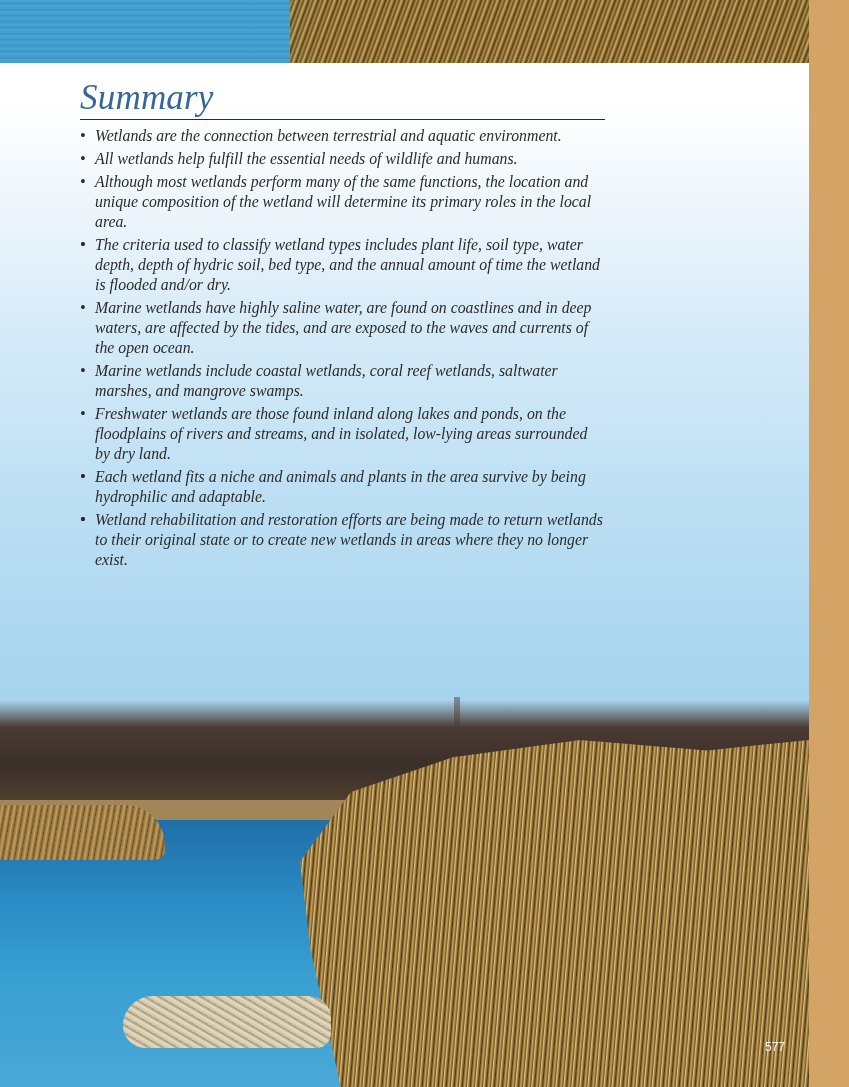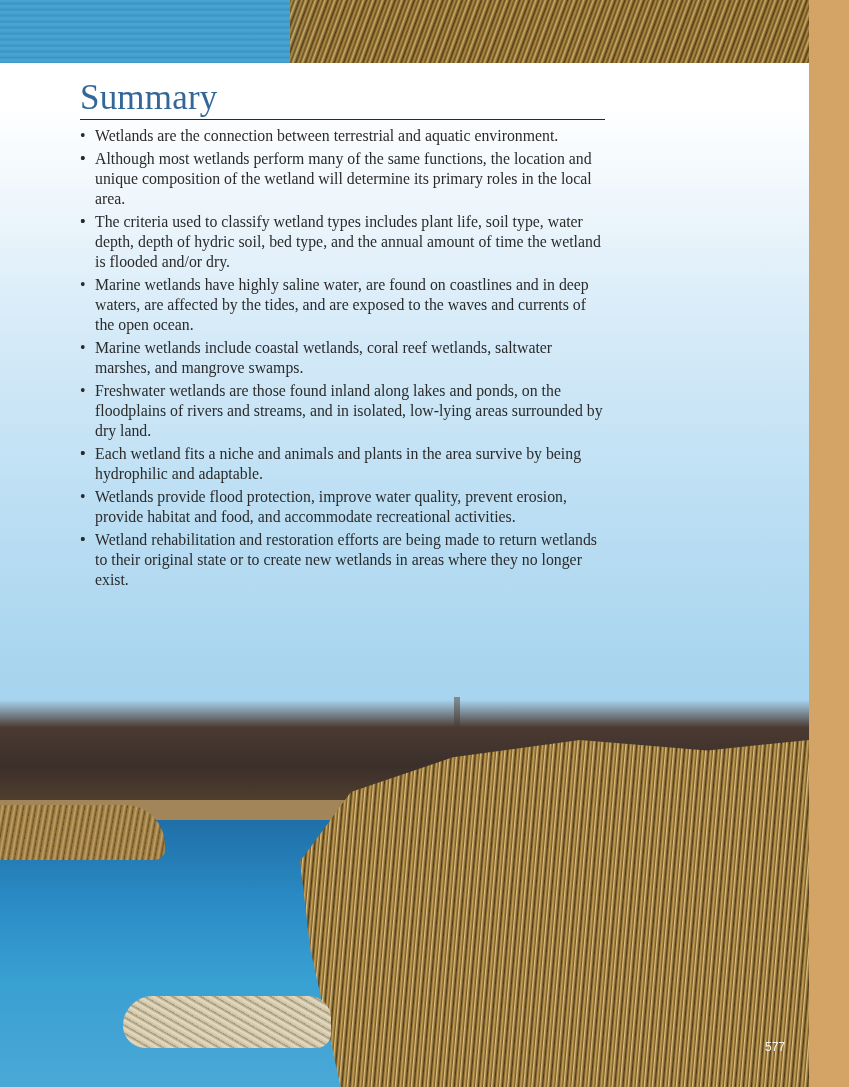--- a/index.html
+++ b/index.html
@@ -23,21 +23,21 @@
     background: linear-gradient(180deg, #1f6fa8 0%, #2a8bc4 30%, #39a0d2 60%, #4aa8d6 100%); }
   .island { position:absolute; left:0; top:805px; width:165px; height:55px; border-radius:0 40px 10px 0;
     background: repeating-linear-gradient(100deg, #8a6a30 0px, #c2a064 3px, #6a4f22 6px); }
   .reeds { position:absolute; left:300px; top:740px; width:509px; height:347px;
     background: repeating-linear-gradient(95deg, #5e4519 0px, #c9a45a 2px, #7a5a26 4px, #e0c07c 5px, #4a3410 8px);
     clip-path: polygon(10% 15%, 30% 5%, 55% 0%, 80% 3%, 100% 0%, 100% 100%, 8% 100%, 2% 60%, 0% 35%); }
   .rock { position:absolute; left:123px; top:996px; width:208px; height:52px; border-radius:40px 30px 20px 30px;
     background: repeating-linear-gradient(30deg, #cbbf9f 0px, #e5dcc3 4px, #9c8f72 7px); }
   .pylon { position:absolute; left:454px; top:697px; width:6px; height:46px; background:#6a6a6a; opacity:.7; }
   
-  .content { position:absolute; left:80px; top:78px; width:526px; }
+  .content { position:absolute; left:80px; top:78px; width:526px;font-style:italic; }
   .title { font-family:"Liberation Serif", serif; font-size:35px; color:#336699; margin:0; line-height:40px; letter-spacing:0.2px; font-weight:normal; }
   .rule { height:1px; background:#2a2a2a; margin-top:1px; width:525px; }
   ul.bullets { list-style:none; margin:6px 0 0 0; padding:0; }
   ul.bullets li { position:relative; padding-left:15px; font-family:"Liberation Serif", serif; font-size:15.8px; line-height:20px; color:#2b2b2b; margin-bottom:3px; }
   ul.bullets li .dot { position:absolute; left:0; top:0; }
   .page-number { position:absolute; left:765px; top:1040px; font-family:Liberation Sans, sans-serif; font-size:12px; color:#ffffff; opacity:.9; }
 </style>
 </head>
 <body>
 
@@ -54,30 +54,30 @@
     <div class="island" style="top:742px;"></div>
     <div class="reeds" style="top:677px;"></div>
     <div class="rock" style="top:933px;"></div>
   </div>
 
   <div class="content">
     <h1 class="title">Summary</h1>
     <div class="rule"></div>
     <ul class="bullets">
       <li><span class="dot">•</span><span>Wetlands are the connection between terrestrial and aquatic environment.</span></li>
-      <li><span class="dot">•</span></li>
+      <li><span class="dot">•</span><span>All wetlands help fulfill the essential needs of wildlife and humans.</span></li>
       <li><span class="dot">•</span><span>Although most wetlands perform many of the same functions, the location and unique composition of the wetland will determine its primary roles in the local area.</span></li>
       <li><span class="dot">•</span></li>
       <li><span class="dot">•</span><span>The criteria used to classify wetland types includes plant life, soil type, water depth, depth of hydric soil, bed type, and the annual amount of time the wetland is flooded and/or dry.</span></li>
       <li><span class="dot">•</span><span>Marine wetlands have highly saline water, are found on coastlines and in deep waters, are affected by the tides, and are exposed to the waves and currents of the open ocean.</span></li>
       <li><span class="dot">•</span><span>Marine wetlands include coastal wetlands, coral reef wetlands, saltwater marshes, and mangrove swamps.</span></li>
       <li><span class="dot">•</span><span>Freshwater wetlands are those found inland along lakes and ponds, on the floodplains of rivers and streams, and in isolated, low-lying areas surrounded by dry land.</span></li>
       <li><span class="dot">•</span></li>
       <li><span class="dot">•</span><span>Each wetland fits a niche and animals and plants in the area survive by being hydrophilic and adaptable.</span></li>
-      <li><span class="dot">•</span><span>Wetlands provide flood protection, improve water quality, prevent erosion, provide habitat and food, and accommodate recreational activities.</span></li>
+      <li><span class="dot">•</span></li>
       <li><span class="dot">•</span></li>
       <li><span class="dot">•</span><span>Wetland rehabilitation and restoration efforts are being made to return wetlands to their original state or to create new wetlands in areas where they no longer exist.</span></li>
     </ul>
   </div>
 
   <div class="page-number">577</div>
 </div>
 
 <div class="side-band"></div>
 

